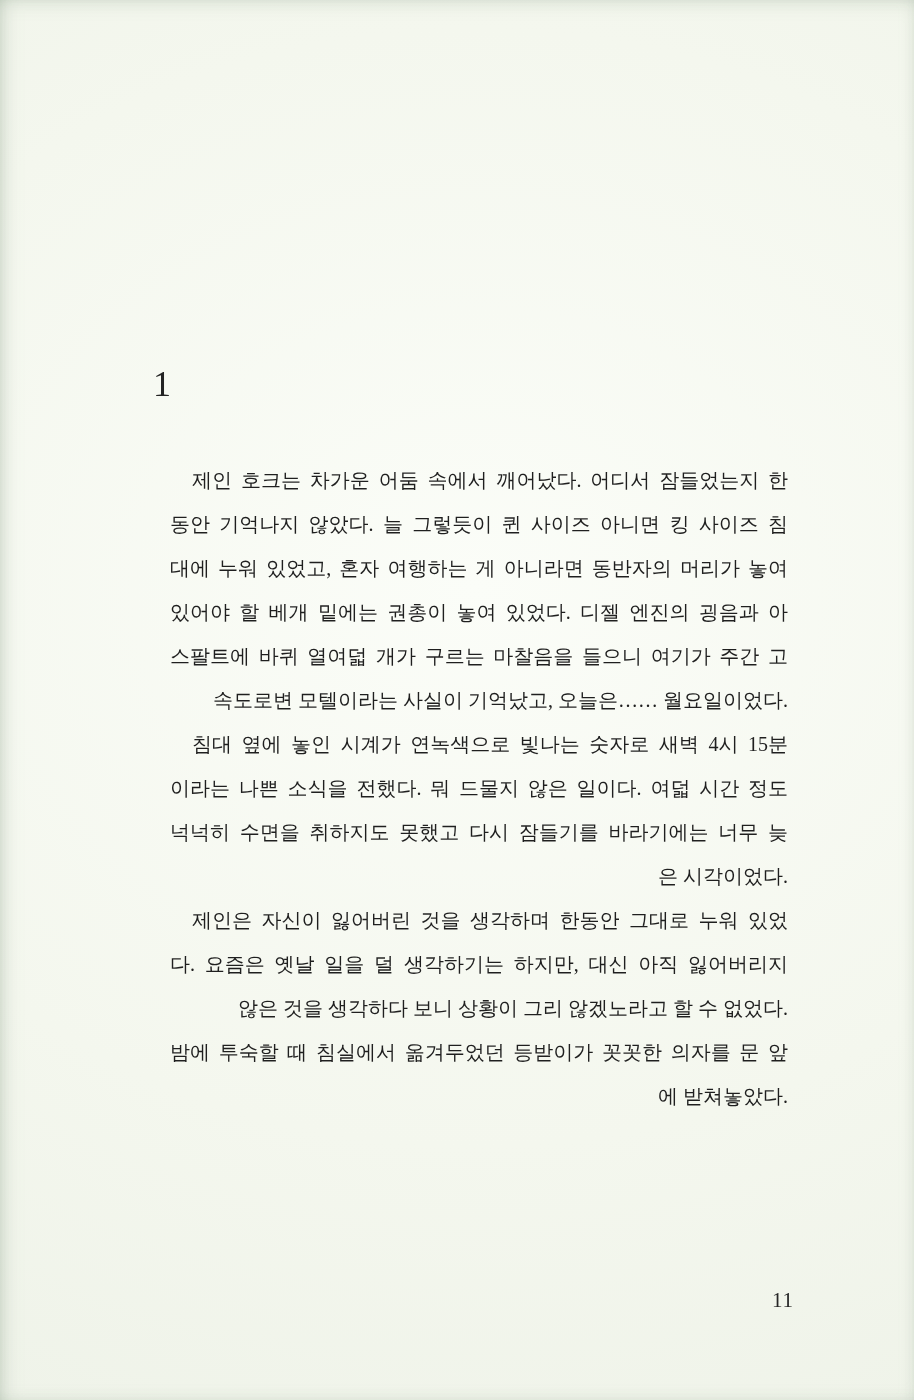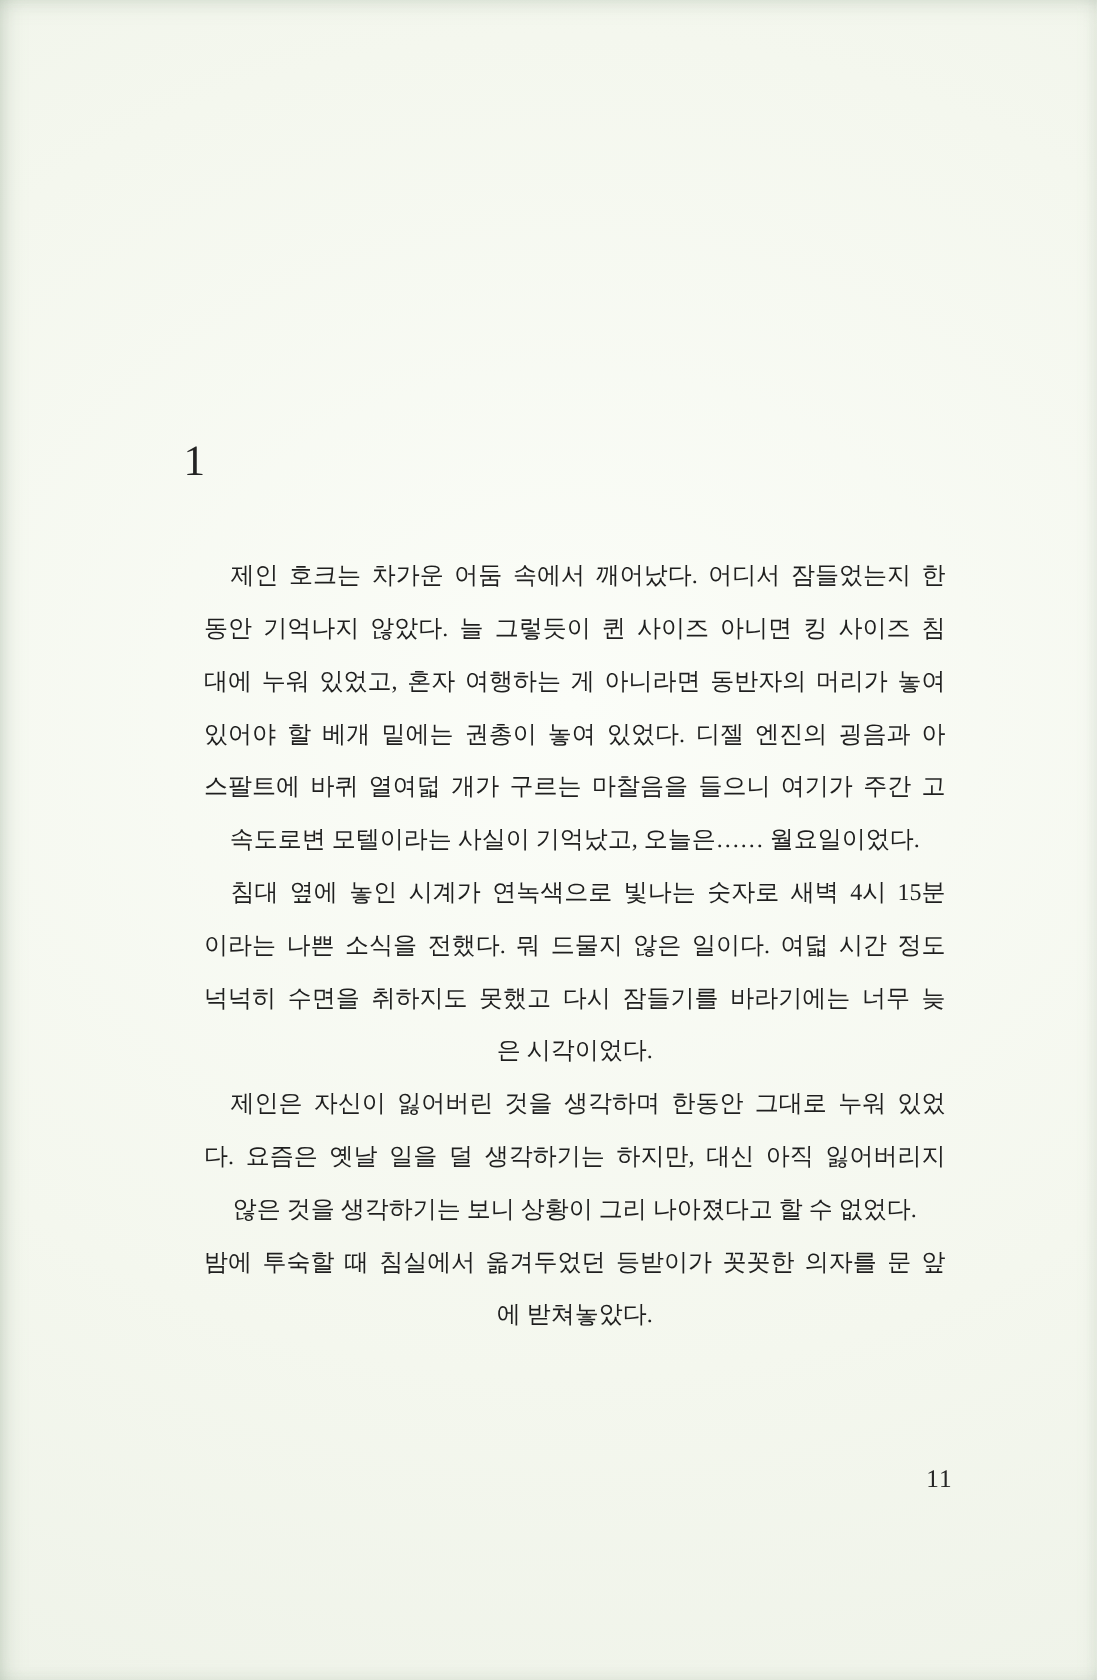--- a/index.html
+++ b/index.html
@@ -41,42 +41,42 @@
     top: 458px;
     width: 618px;
     margin-left: 12px;
   }
   .line {
     height: 44px;
     line-height: 44px;
     font-size: 20px;
     overflow: hidden;
     white-space: normal;
-    text-align: center;
+    text-align: right;
     word-break: keep-all;
     color: #1f1f1f;
   }
   .line.indent {
     padding-left: 22px;
   }
   
   .line.fill {
     text-align: justify;
     text-align-last: justify;
   }
   .line.fill::after {
     content: "";
     display: inline-block;
     width: 100%;
     height: 0;
   }
   .page-number {
     position: absolute;
     left: 763px;
-    top: 1220px;
+    top: 1288px;
     width: 40px;
     text-align: center;
     font-size: 21px;
     letter-spacing: 1px;
     color: #262626;
   }
 </style>
 </head>
 <body>
 
@@ -94,21 +94,21 @@
       </div>
       <div>
         <div class="line indent fill">침대 옆에 놓인 시계가 연녹색으로 빛나는 숫자로 새벽 4시 15분</div>
         <div class="line fill">이라는 나쁜 소식을 전했다. 뭐 드물지 않은 일이다. 여덟 시간 정도</div>
         <div class="line fill">넉넉히 수면을 취하지도 못했고 다시 잠들기를 바라기에는 너무 늦</div>
         <div class="line">은 시각이었다.</div>
       </div>
       <div>
         <div class="line indent fill">제인은 자신이 잃어버린 것을 생각하며 한동안 그대로 누워 있었</div>
         <div class="line fill">다. 요즘은 옛날 일을 덜 생각하기는 하지만, 대신 아직 잃어버리지</div>
-        <div class="line">않은 것을 생각하기는 보니 상황이 그리 나아졌다고 할 수 없었다.</div>
+        <div class="line">않은 것을 생각하다 보니 상황이 그리 않겠노라고 할 수 없었다.</div>
       </div>
       <div>
         <div class="line fill">밤에 투숙할 때 침실에서 옮겨두었던 등받이가 꼿꼿한 의자를 문 앞</div>
         <div class="line">에 받쳐놓았다.</div>
       </div>
     </div>
 
   <div class="page-number">11</div>
 </div>
 

